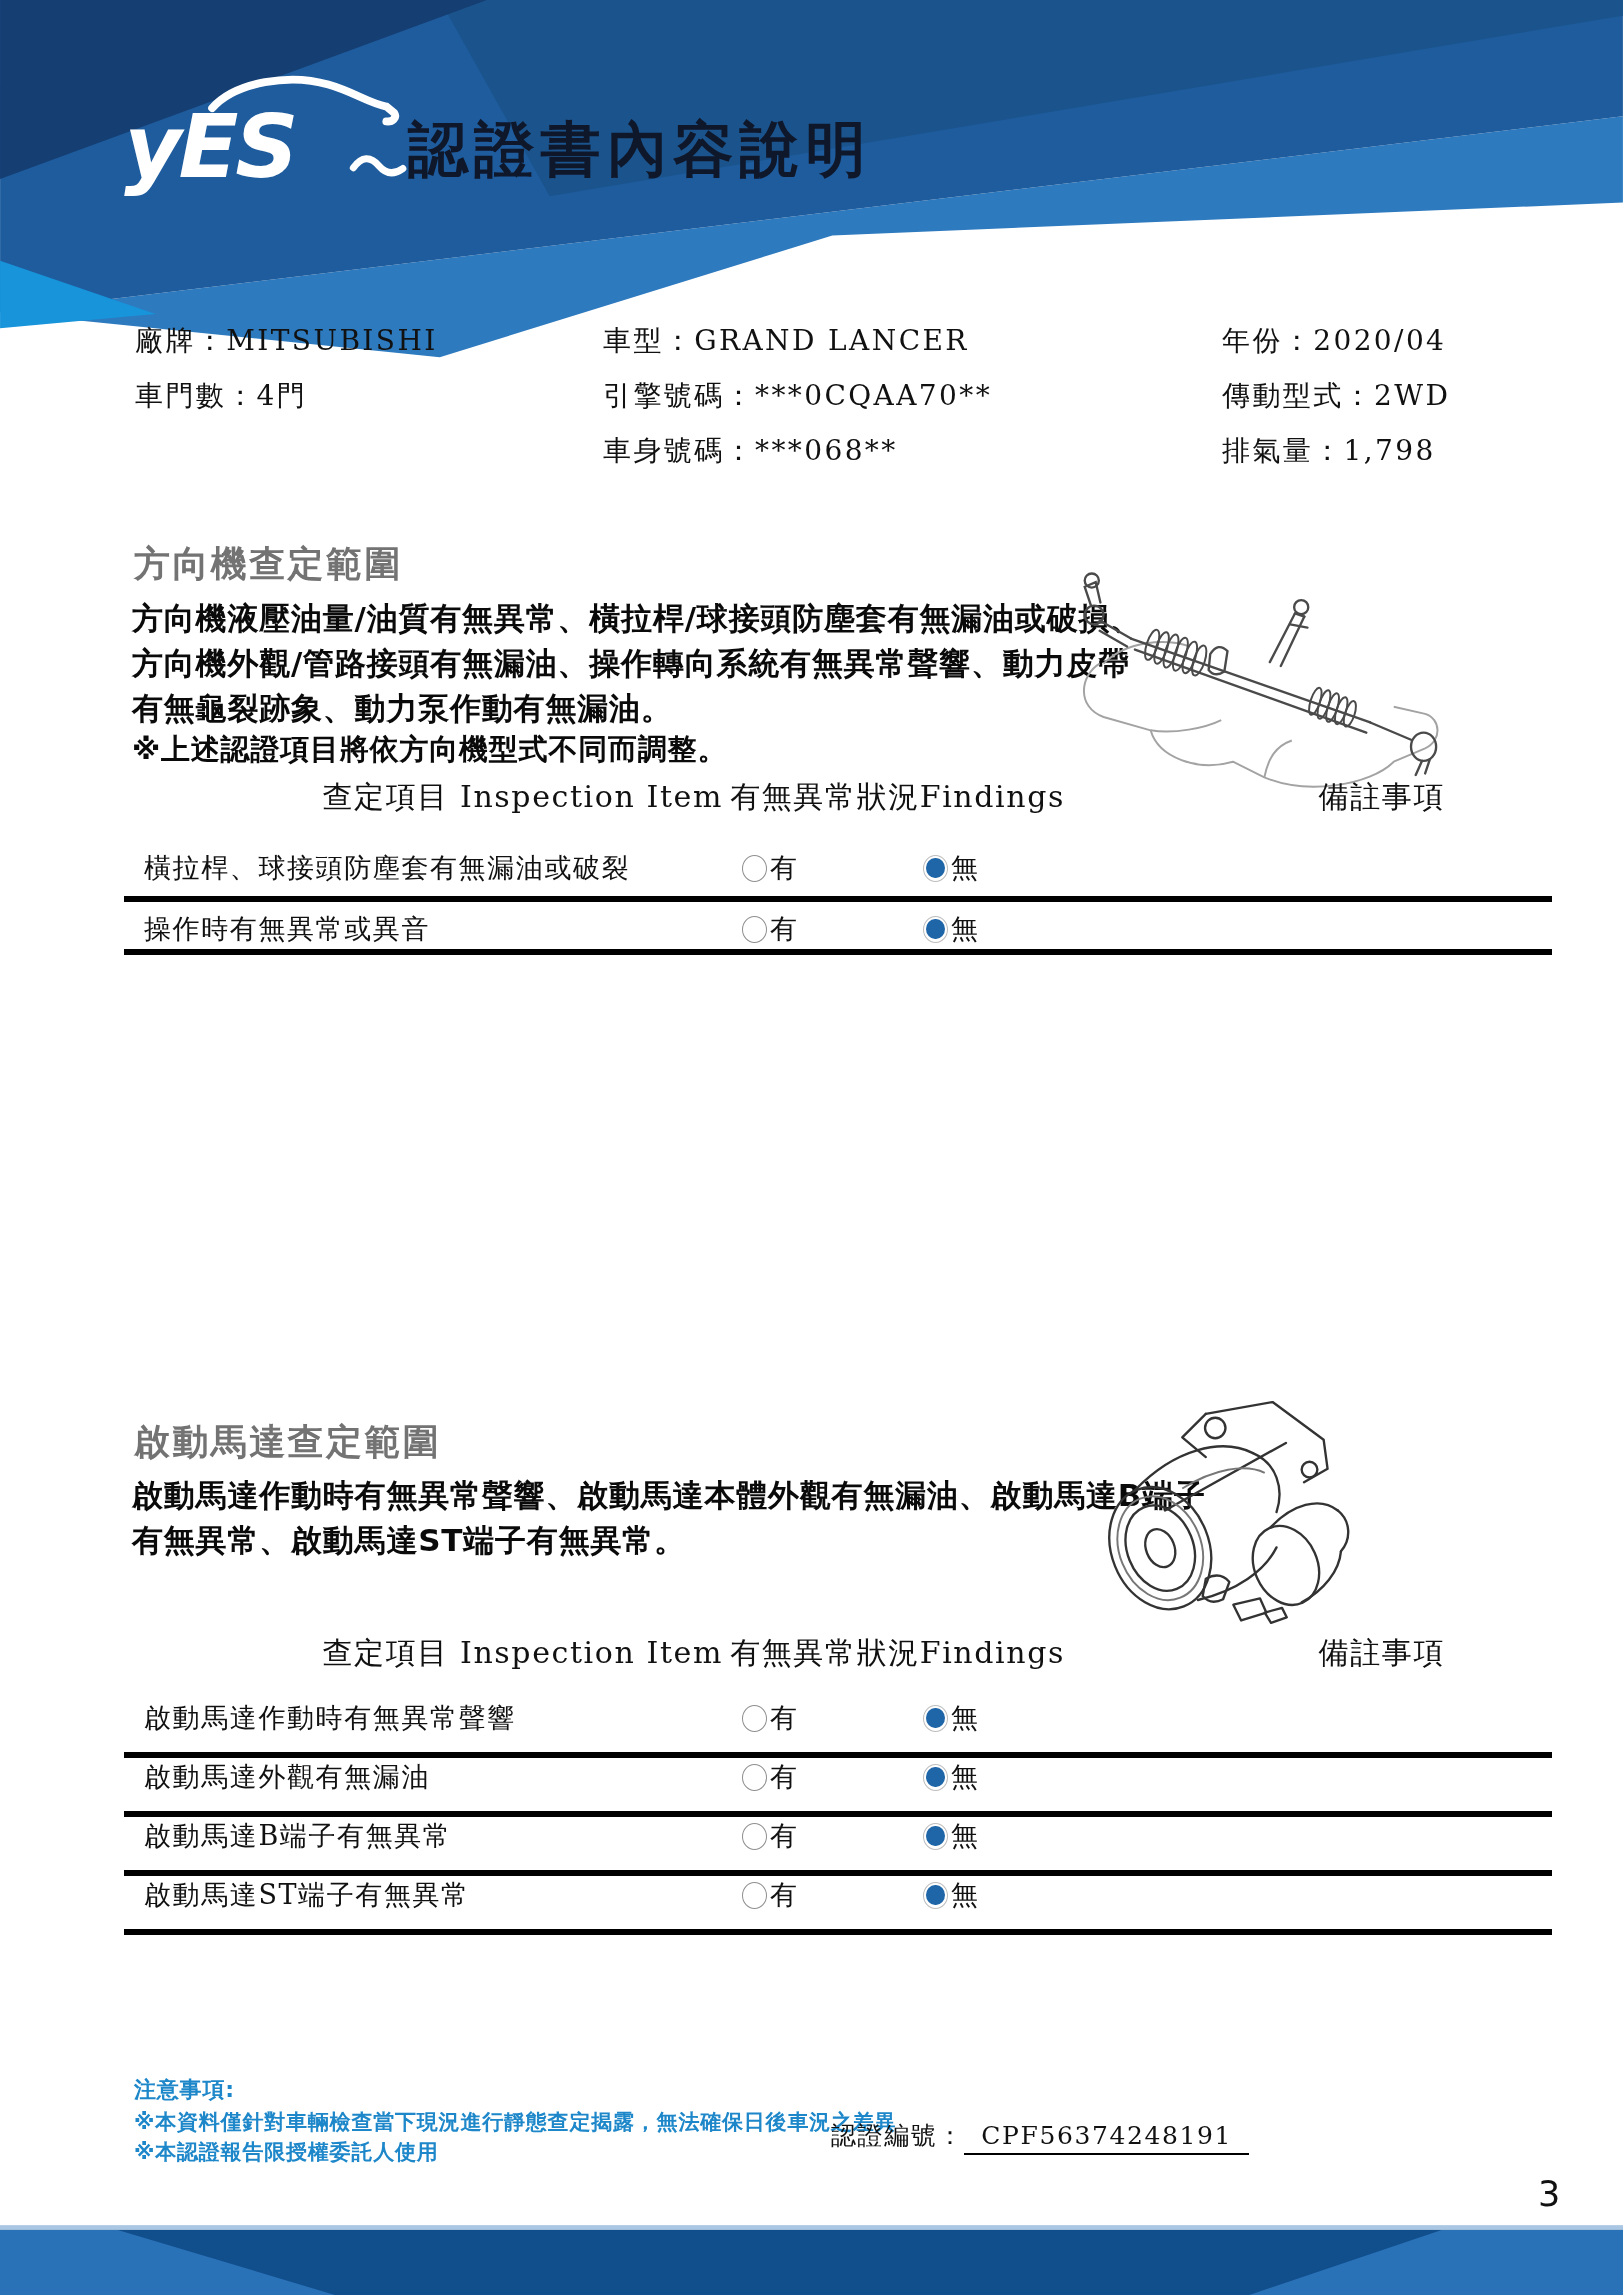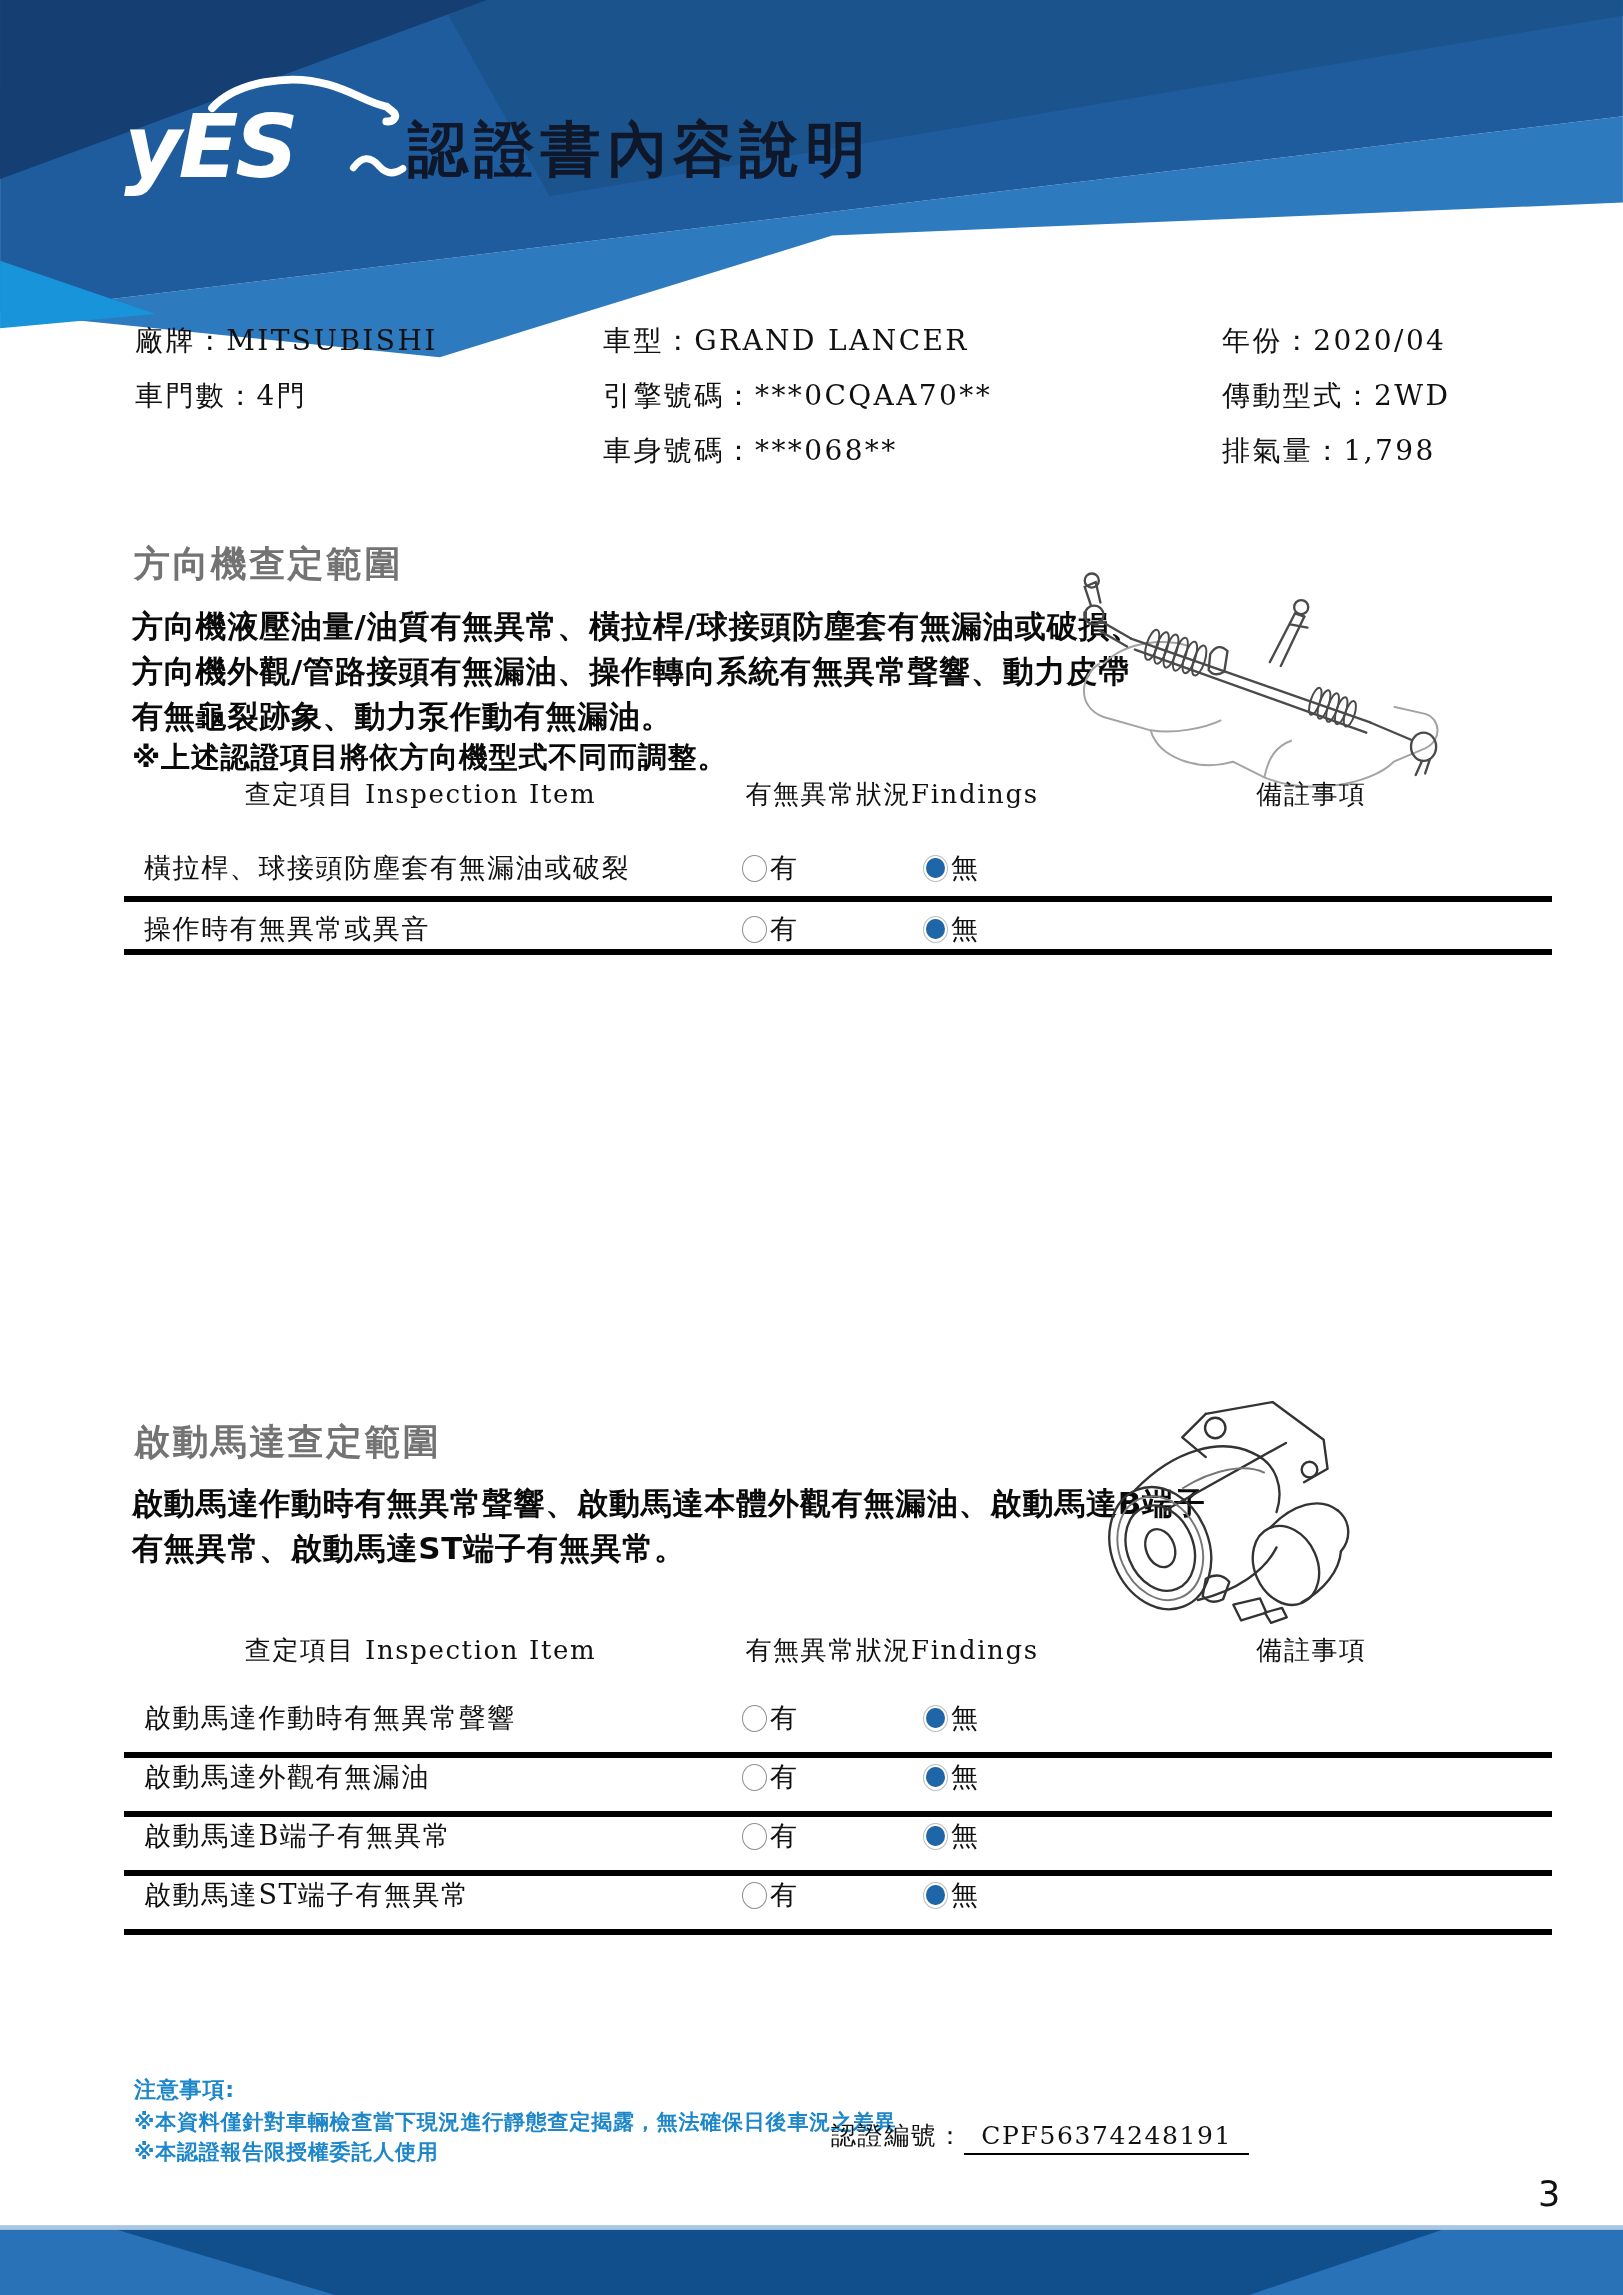--- a/index.html
+++ b/index.html
@@ -24,27 +24,27 @@
 
   
   .section-title{
     position:absolute;left:134px;
     font-family:"DejaVu Sans", sans-serif;font-weight:bold;
     font-size:36px;color:#737373;letter-spacing:2.4px;white-space:nowrap;
   }
   .desc-line{
     position:absolute;left:132px;
     font-family:"DejaVu Sans", sans-serif;font-weight:bold;
-    font-size:31px;color:#0a0a0a;letter-spacing:0.8px;white-space:nowrap;margin-top:8px;
+    font-size:31px;color:#0a0a0a;letter-spacing:0.8px;white-space:nowrap;
   }
   .desc-note{font-size:29px;}
 
   
   .th{
-    position:absolute;font-size:26px;letter-spacing:1.6px;text-align:center;white-space:nowrap;
+    position:absolute;font-size:30px;letter-spacing:1.6px;text-align:right;white-space:nowrap;
   }
   .row-item{position:absolute;left:144px;font-size:27px;letter-spacing:1.6px;white-space:nowrap;}
   .opt{position:absolute;white-space:nowrap;font-size:27px;}
   .opt-yes{left:742px;}
   .opt-no{left:923px;}
   .radio{
     display:inline-block;width:25px;height:27px;border-radius:50%;
     vertical-align:-4.7px;margin-right:3.1px;box-sizing:border-box;position:relative;
   }
   .radio-unsel{background:#ffffff;border:1.6px solid #8f8f8f;}

